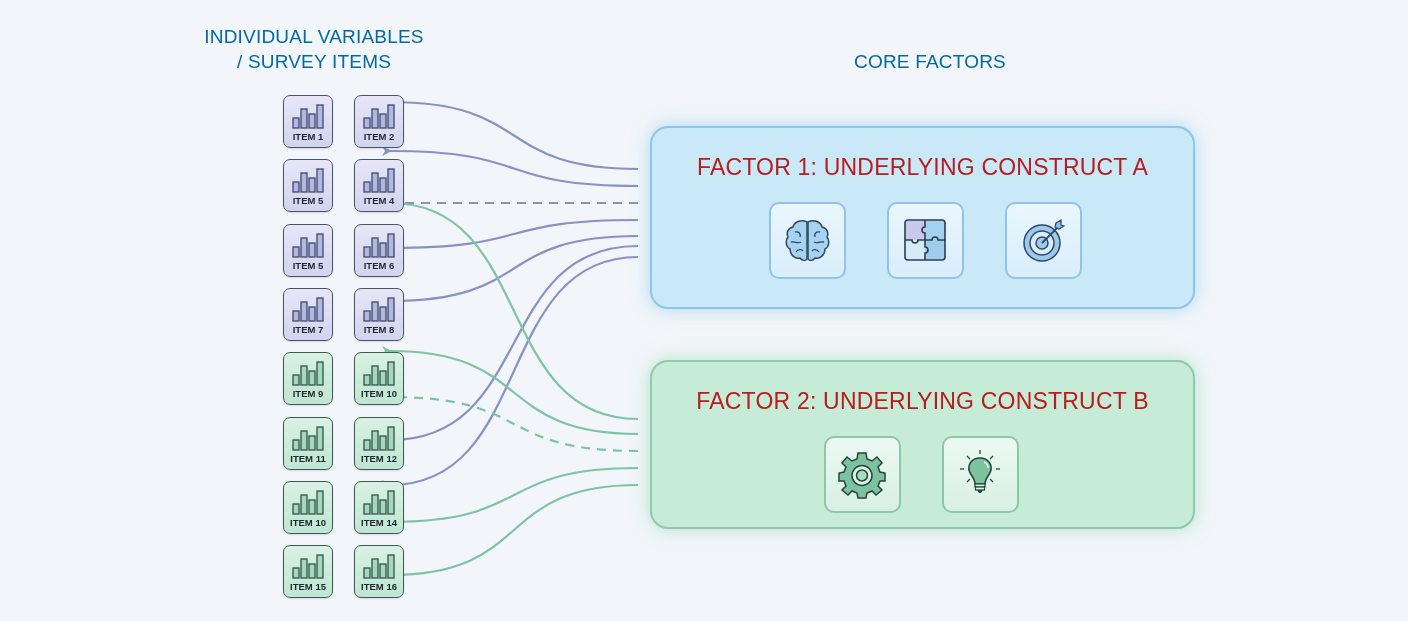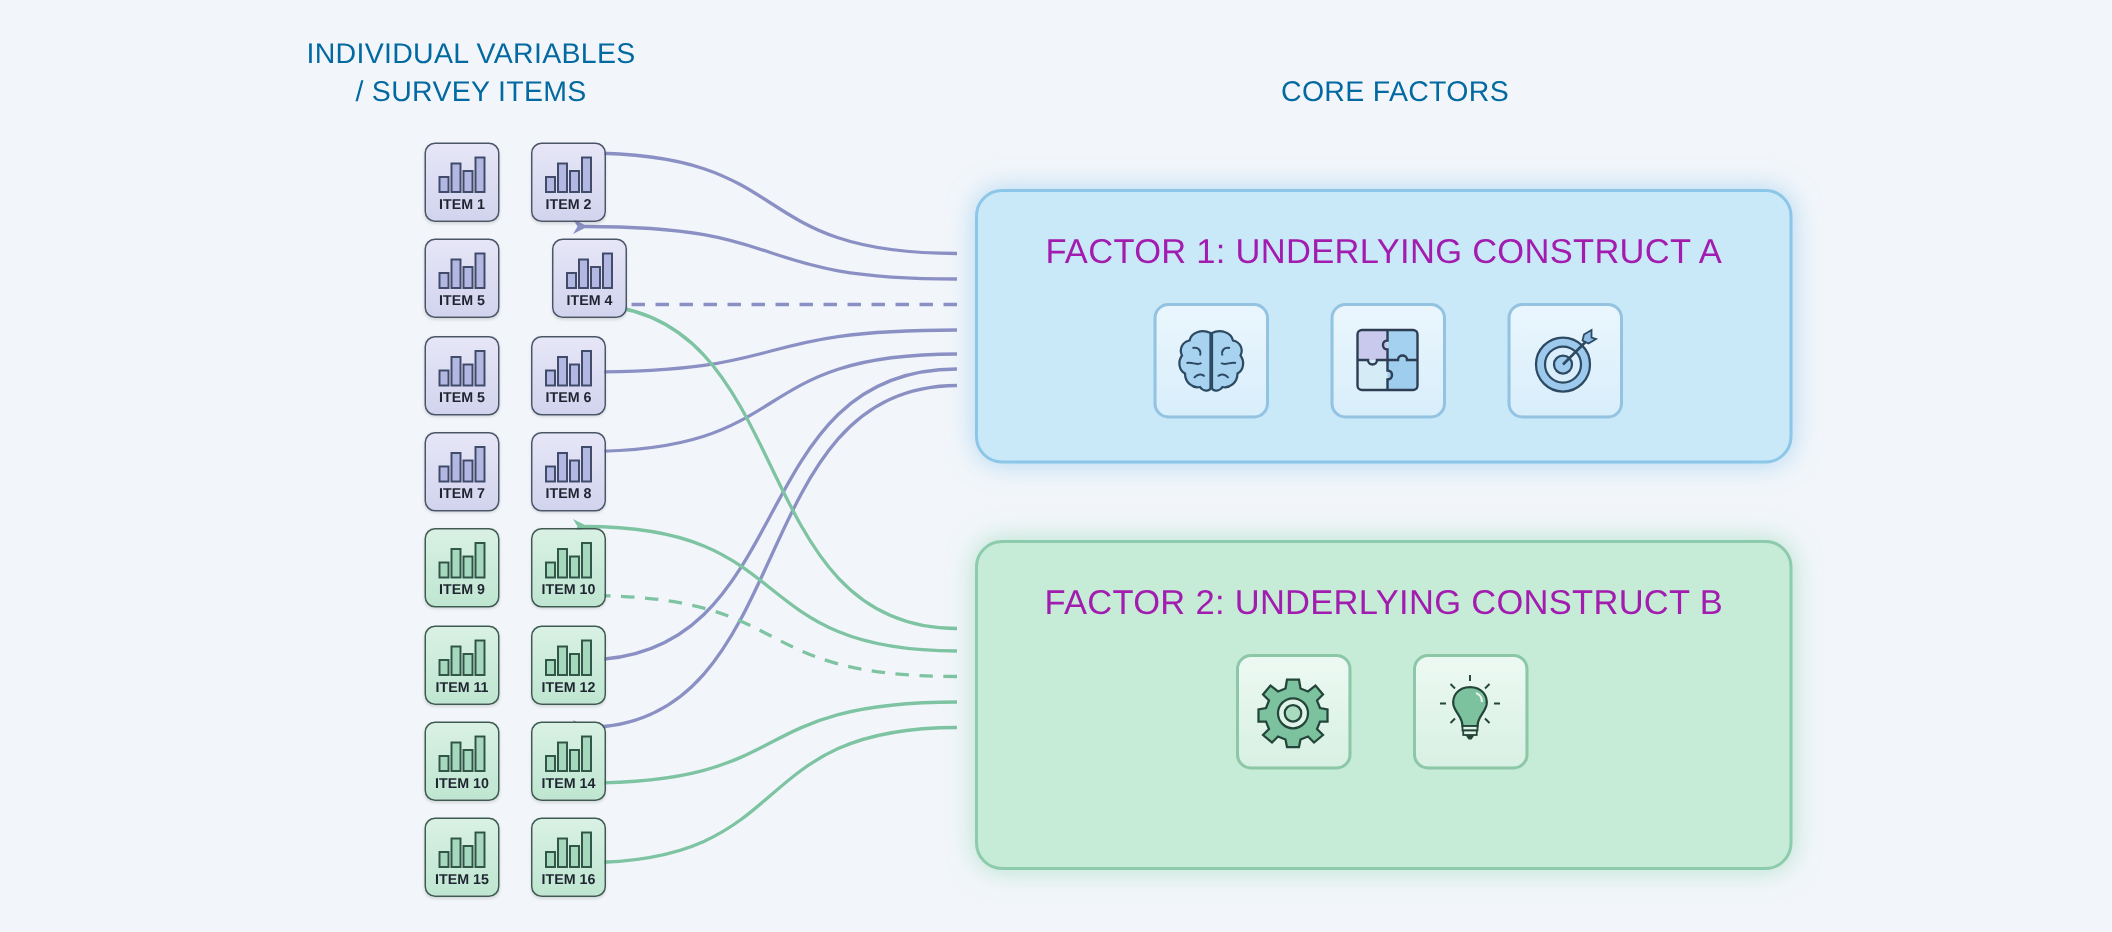--- a/index.html
+++ b/index.html
@@ -30,26 +30,26 @@
   }
   .factor {
     position:absolute; left:650px; width:545px; border-radius:18px;
     box-sizing:border-box;
   }
   #factor1 {
     top:126px; height:183px; background:#c9e8f8; border:2.5px solid #8cc6e8;
     box-shadow: 0 0 18px rgba(120,190,235,0.55);
   }
   #factor2 {
-    top:360px; height:220px; background:#c6ebd6; border:2.5px solid #8ccbab;
+    top:360px; height:169px; background:#c6ebd6; border:2.5px solid #8ccbab;
     box-shadow: 0 0 18px rgba(120,205,160,0.5);
   }
   .factor .ftitle {
     position:absolute; left:0; right:0; top:26px; text-align:center;
-    font-size:23px; color:#a21caf; letter-spacing:0.2px;
+    font-size:23px; color:#b91c1c; letter-spacing:0.2px;
   }
   .ficon {
     position:absolute; top:74px; width:77px; height:77px; border-radius:10px;
     box-sizing:border-box;
   }
   #factor1 .ficon { background:linear-gradient(#eaf6fd,#d8eefb); border:2px solid #93c3e0; }
   #factor2 .ficon { background:linear-gradient(#ecf9f2,#d8f0e3); border:2px solid #8cc7a8; }
   .ficon svg { position:absolute; left:10px; top:10px; }
   #arrows { position:absolute; left:0; top:0; }
 </style>
@@ -99,21 +99,21 @@
       <rect x="9" y="6" width="6" height="19" fill="#b3b8e3" stroke="#3f4968" stroke-width="1.3"></rect>
       <rect x="17" y="11" width="6" height="14" fill="#b3b8e3" stroke="#3f4968" stroke-width="1.3"></rect>
       <rect x="25" y="2" width="6" height="23" fill="#b3b8e3" stroke="#3f4968" stroke-width="1.3"></rect>
     </svg></span><div class="lbl">ITEM 2</div></div>
     <div class="item blue" style="left: 247px; top: 159.3px;"><span><svg width="34" height="26" viewBox="0 0 34 26">
       <rect x="1" y="15" width="6" height="10" fill="#b3b8e3" stroke="#3f4968" stroke-width="1.3"></rect>
       <rect x="9" y="6" width="6" height="19" fill="#b3b8e3" stroke="#3f4968" stroke-width="1.3"></rect>
       <rect x="17" y="11" width="6" height="14" fill="#b3b8e3" stroke="#3f4968" stroke-width="1.3"></rect>
       <rect x="25" y="2" width="6" height="23" fill="#b3b8e3" stroke="#3f4968" stroke-width="1.3"></rect>
     </svg></span><div class="lbl">ITEM 5</div></div>
-    <div class="item blue" style="left: 332px; top: 159.3px;"><span><svg width="34" height="26" viewBox="0 0 34 26">
+    <div class="item blue" style="left: 318px; top: 159.3px;"><span><svg width="34" height="26" viewBox="0 0 34 26">
       <rect x="1" y="15" width="6" height="10" fill="#b3b8e3" stroke="#3f4968" stroke-width="1.3"></rect>
       <rect x="9" y="6" width="6" height="19" fill="#b3b8e3" stroke="#3f4968" stroke-width="1.3"></rect>
       <rect x="17" y="11" width="6" height="14" fill="#b3b8e3" stroke="#3f4968" stroke-width="1.3"></rect>
       <rect x="25" y="2" width="6" height="23" fill="#b3b8e3" stroke="#3f4968" stroke-width="1.3"></rect>
     </svg></span><div class="lbl">ITEM 4</div></div>
     <div class="item blue" style="left: 247px; top: 223.6px;"><span><svg width="34" height="26" viewBox="0 0 34 26">
       <rect x="1" y="15" width="6" height="10" fill="#b3b8e3" stroke="#3f4968" stroke-width="1.3"></rect>
       <rect x="9" y="6" width="6" height="19" fill="#b3b8e3" stroke="#3f4968" stroke-width="1.3"></rect>
       <rect x="17" y="11" width="6" height="14" fill="#b3b8e3" stroke="#3f4968" stroke-width="1.3"></rect>
       <rect x="25" y="2" width="6" height="23" fill="#b3b8e3" stroke="#3f4968" stroke-width="1.3"></rect>

